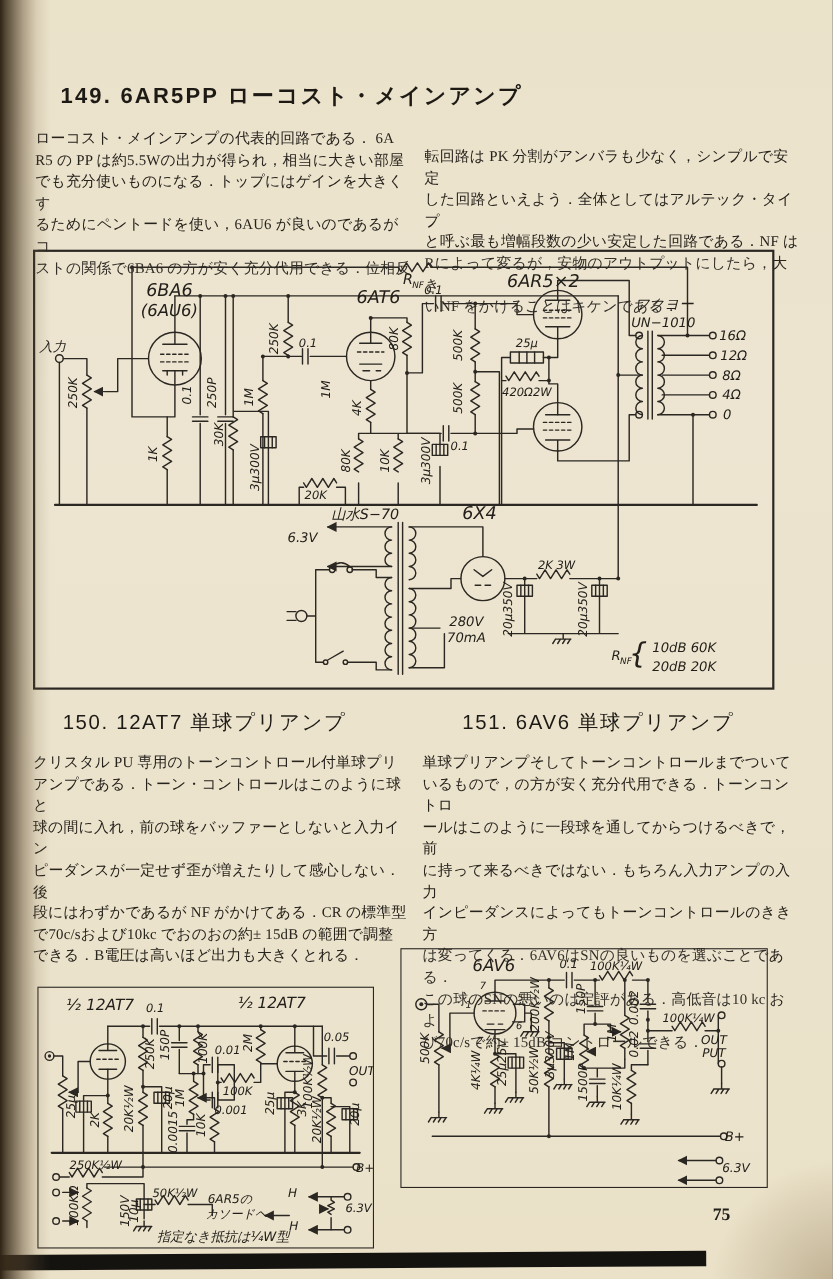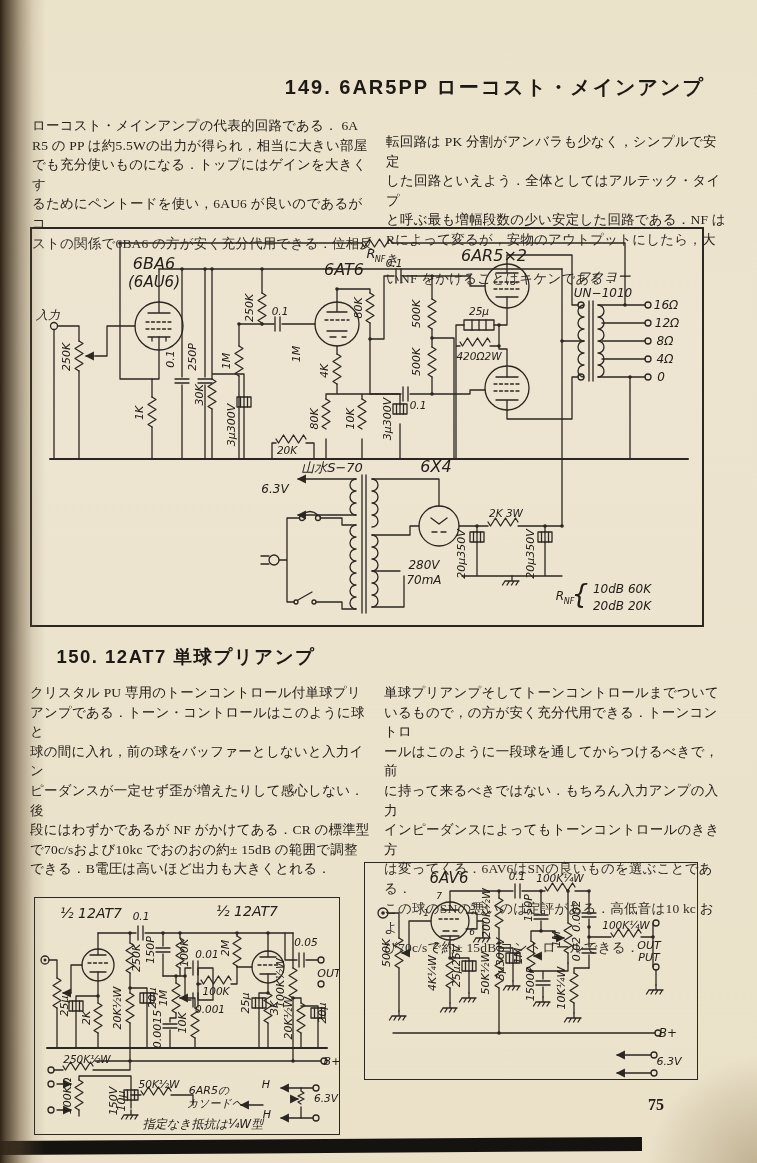--- a/index.html
+++ b/index.html
@@ -1,23 +1,23 @@
 <!DOCTYPE html>
 <html><head>
 <meta charset="utf-8">
 <style>
   html,body{margin:0;padding:0;background:#888}
   .page{position:relative;width:757px;height:1163px;margin:0 auto;overflow:hidden;
     background:linear-gradient(180deg,#ebe2ca 0%,#ece4cf 30%,#eae1c8 100%);
     font-family:"Liberation Serif","DejaVu Serif",serif;color:#23201b}
-  .h149{position:absolute;left:55px;top:74px;width:650px;text-align:right;
+  .h149{position:absolute;left:55px;top:74px;width:650px;text-align:left;
     font-family:"Liberation Sans","DejaVu Sans",sans-serif;font-weight:bold;
     font-size:20px;letter-spacing:2px;color:#1d1a15}
   .h2{position:absolute;font-family:"Liberation Sans","DejaVu Sans",sans-serif;
-    font-weight:bold;font-size:18.5px;letter-spacing:1.5px;text-align:center;color:#1d1a15}
+    font-weight:normal;font-size:18.5px;letter-spacing:1.5px;text-align:center;color:#1d1a15}
   .h150{left:30px;top:644px;width:312px}
   .h151{left:378px;top:644px;width:332px}
   .body-text{position:absolute;font-size:13.5px;line-height:19.6px;white-space:pre-line;
     letter-spacing:.2px;color:#26221c}
   .t149l{left:32px;top:116px;width:344px}
   .t149r{left:386px;top:132px;width:340px}
   .t150{left:30px;top:683px;width:344px}
   .t151{left:384px;top:683px;width:342px}
   .schem-box{position:absolute;border:2px solid #2a2622;background:rgba(255,255,255,0.06)}
   .box149{left:30px;top:227px;width:670px;height:396px}
@@ -245,20 +245,21 @@
           <text x="528" y="371" font-size="12">R</text>
           <text x="537" y="375" font-size="8">NF</text>
           <text x="548" y="374" font-size="26">{</text>
           <text x="590" y="364" font-size="12">10dB  60K</text>
           <text x="590" y="381" font-size="12">20dB  20K</text>
         </g>
     </svg>
   </div>
 
   <div class="h2 h150">150.  12AT7 単球プリアンプ</div>
+  <div class="h2 h151">151.  6AV6 単球プリアンプ</div>
   <div class="body-text t150">クリスタル PU 専用のトーンコントロール付単球プリ
 アンプである．トーン・コントロールはこのように球と
 球の間に入れ，前の球をバッファーとしないと入力イン
 ピーダンスが一定せず歪が増えたりして感心しない．後
 段にはわずかであるが NF がかけてある．CR の標準型
 で70c/sおよび10kc でおのおの約± 15dB の範囲で調整
 できる．B電圧は高いほど出力も大きくとれる．</div>
   <div class="body-text t151">単球プリアンプそしてトーンコントロールまでついて
 いるもので，の方が安く充分代用できる．トーンコントロ
 ールはこのように一段球を通してからつけるべきで，前

